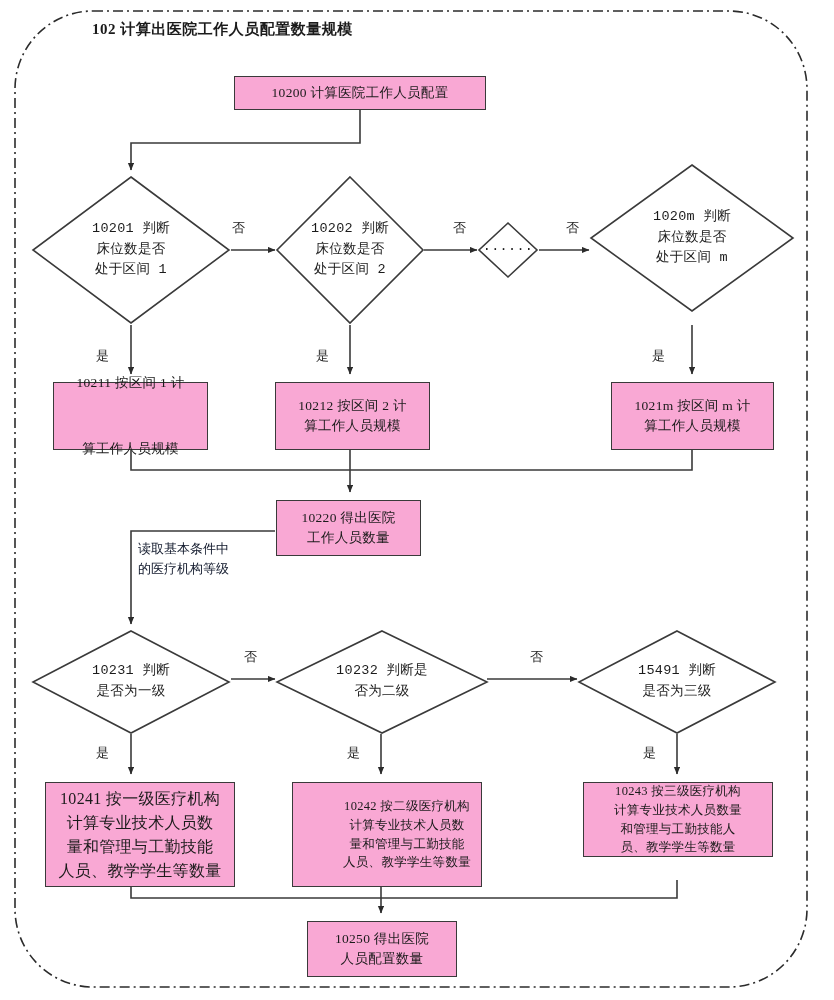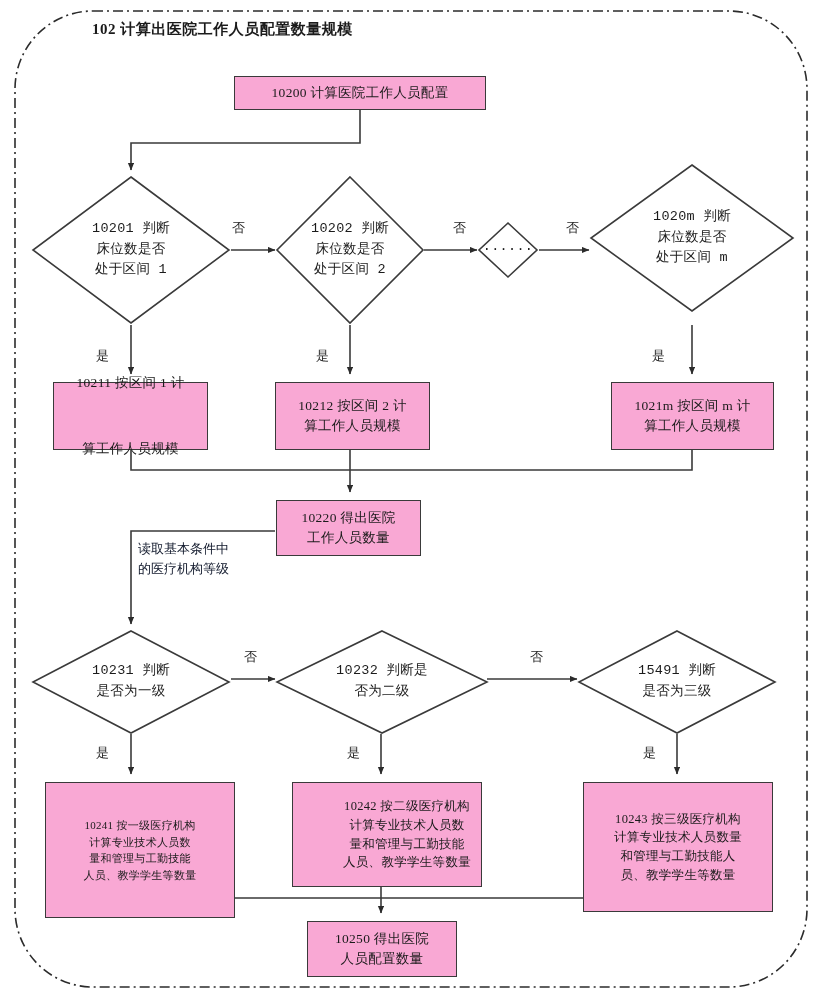--- a/index.html
+++ b/index.html
@@ -270,35 +270,35 @@
     </div>
   </div>
 
   <div class="edge-label" style="left:244px; top:648px;">否</div>
   <div class="edge-label" style="left:530px; top:648px;">否</div>
 
   <div class="edge-label" style="left:96px; top:744px;">是</div>
   <div class="edge-label" style="left:347px; top:744px;">是</div>
   <div class="edge-label" style="left:643px; top:744px;">是</div>
 
-  <div class="node-box" style="left:45px; top:775px; width:190px; height:136px; font-size:11px;">
+  <div class="node-box" style="left:45px; top:775px; width:190px; height:105px; font-size:16px;">
     <span class="ln">10241 按一级医疗机构</span>
     <span class="ln">计算专业技术人员数</span>
     <span class="ln">量和管理与工勤技能</span>
     <span class="ln">人员、教学学生等数量</span>
   </div>
 
   <div class="node-box" style="left:292px; top:775px; width:190px; height:105px; font-size:12.5px;padding-left:40px;">
     <span class="ln">10242 按二级医疗机构</span>
     <span class="ln">计算专业技术人员数</span>
     <span class="ln">量和管理与工勤技能</span>
     <span class="ln">人员、教学学生等数量</span>
   </div>
 
-  <div class="node-box" style="left:583px; top:775px; width:190px; height:130px; font-size:12.5px;">
+  <div class="node-box" style="left:583px; top:775px; width:190px; height:75px; font-size:12.5px;">
     <span class="ln">10243 按三级医疗机构</span>
     <span class="ln">计算专业技术人员数量</span>
     <span class="ln">和管理与工勤技能人</span>
     <span class="ln">员、教学学生等数量</span>
   </div>
 
   <div class="node-box" style="left:307px; top:914px; width:150px; height:56px;">
     <span class="ln">10250 得出医院</span>
     <span class="ln">人员配置数量</span>
   </div>

